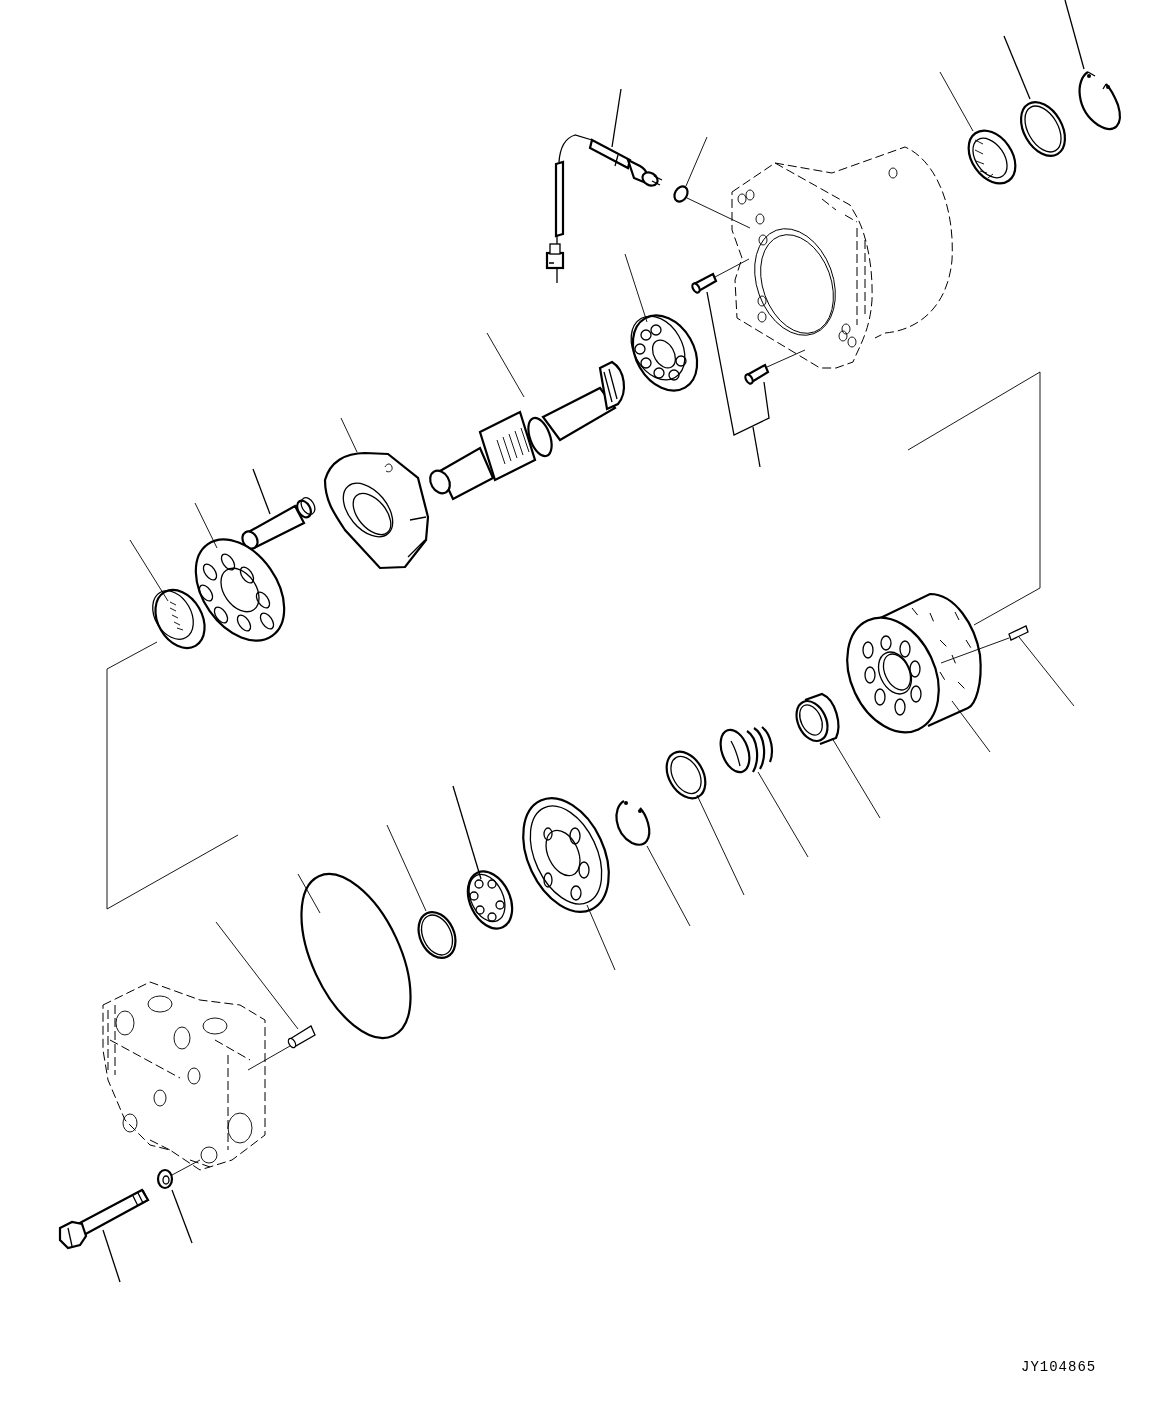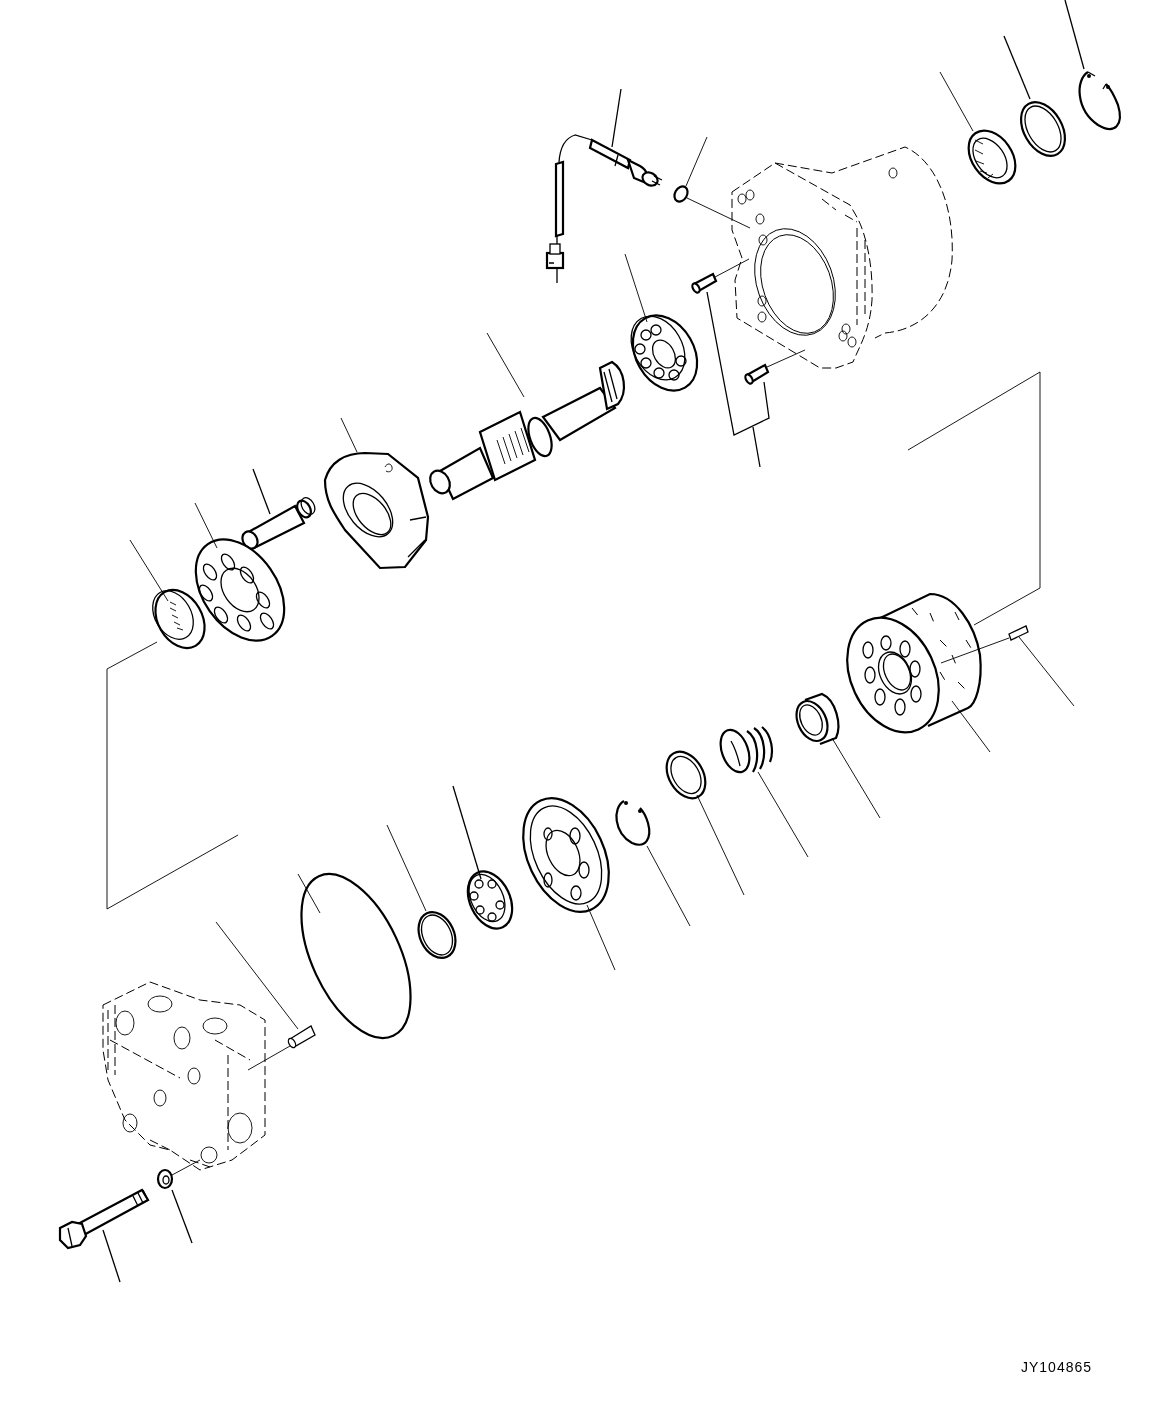--- a/index.html
+++ b/index.html
@@ -5,21 +5,21 @@
   html, body { margin: 0; padding: 0; background: #ffffff; }
   body { width: 1163px; height: 1407px; position: relative; overflow: hidden; }
   #diagram { position: absolute; left: 0; top: 0; width: 1163px; height: 1407px; }
   .ln { stroke: #000; fill: none; stroke-width: 1.3; }
   .thin { stroke: #000; fill: none; stroke-width: 0.9; }
   .bold { stroke: #000; fill: none; stroke-width: 2.2; }
   .dash { stroke: #000; fill: none; stroke-width: 1; stroke-dasharray: 9 4; }
   .wf { fill: #fff; }
   .fig-id {
     position: absolute; left: 1021px; top: 1359px;
-    font-family: Liberation Sans, sans-serif; font-size: 14px; color: #000;
+    font-family: Liberation Mono, monospace; font-size: 14px; color: #000;
     letter-spacing: 1px;
   }
 </style>
 </head>
 <body>
 
 <svg id="diagram" viewBox="0 0 1163 1407" xmlns="http://www.w3.org/2000/svg">
 
   <g>
     <path class="ln" d="M557,283 L557,236"></path>

